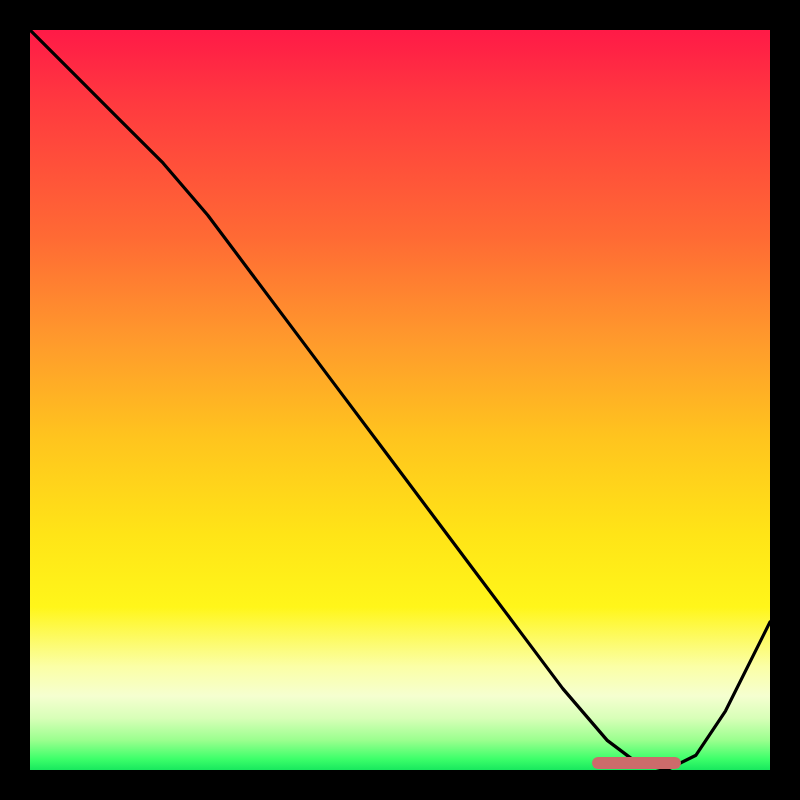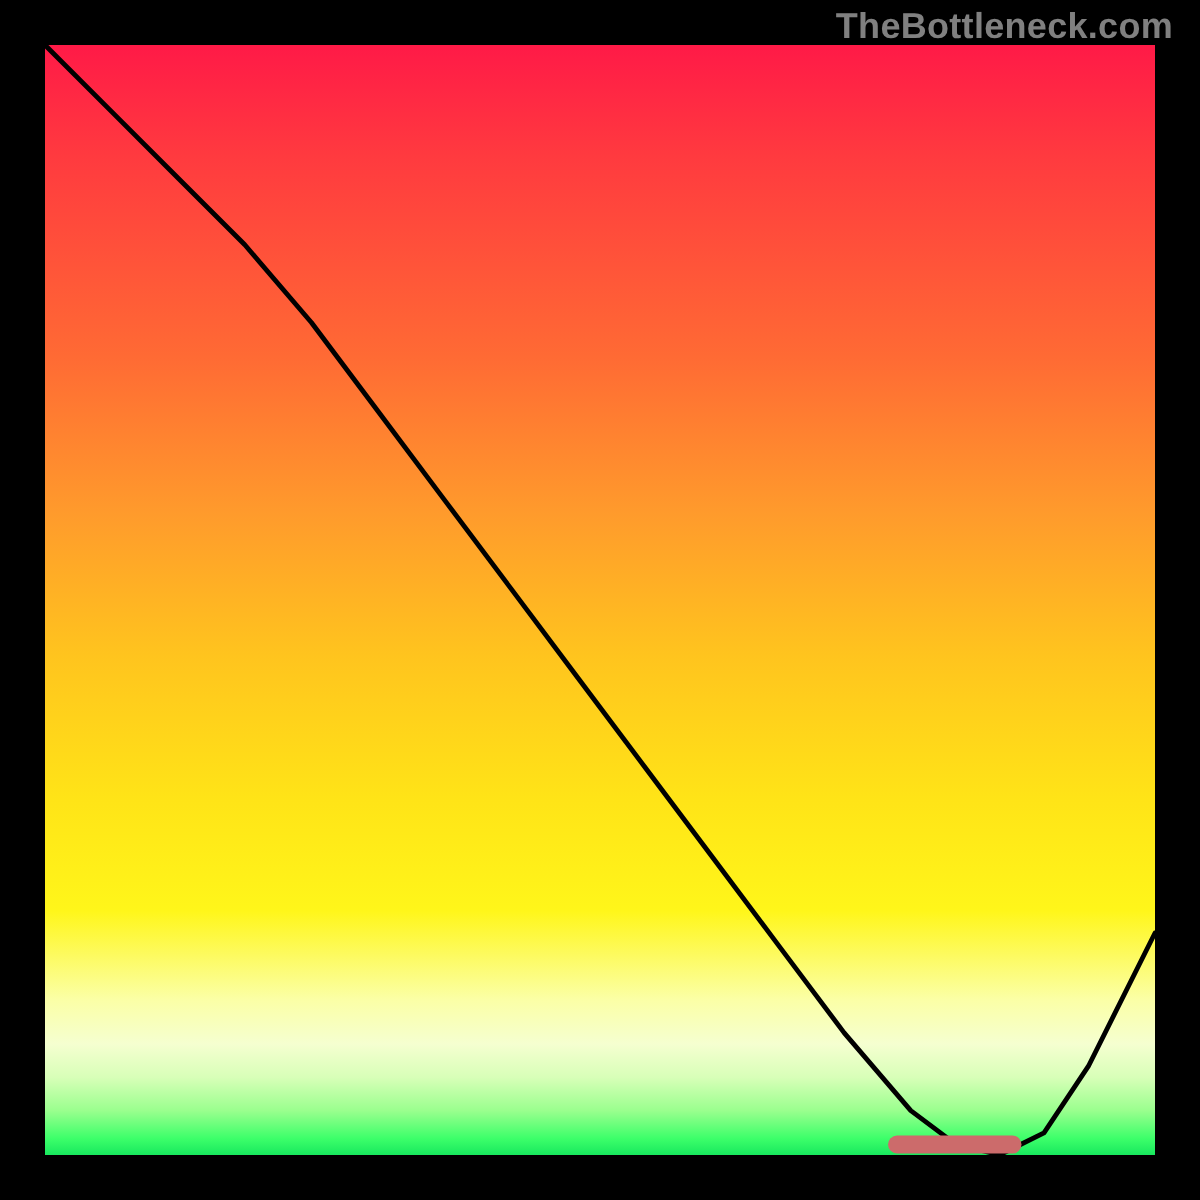--- a/index.html
+++ b/index.html
@@ -68,21 +68,20 @@
     border-radius: 6px;
     background: #cc6b6b;
     z-index: 25;
   }
 </style>
 </head>
 <body>
 
 <div class="container">
 
-  <div class="watermark">TheBottleneck.com</div>
 
   <div class="plot-frame">
     <div class="gradient-bg"></div>
 
     <svg class="overlay" viewBox="0 0 740 740" preserveAspectRatio="none">
       <polyline id="curve-path" fill="none" stroke="#000000" stroke-width="3.2" stroke-linejoin="round" stroke-linecap="round" points="0.0,0.0 44.4,44.4 88.8,88.8 133.2,133.2 177.6,185.0 222.0,244.2 266.4,303.4 310.8,362.6 355.2,421.8 399.6,481.0 444.0,540.2 488.4,599.4 532.8,658.6 577.2,710.4 606.8,732.6 636.4,740.0 666.0,725.2 695.6,680.8 740.0,592.0"></polyline>
     </svg>
 
     <div id="marker" class="marker" style="left: 562.4px; width: 88.8px; top: 726.6px; background: rgb(204, 107, 107);"></div>
   </div>

